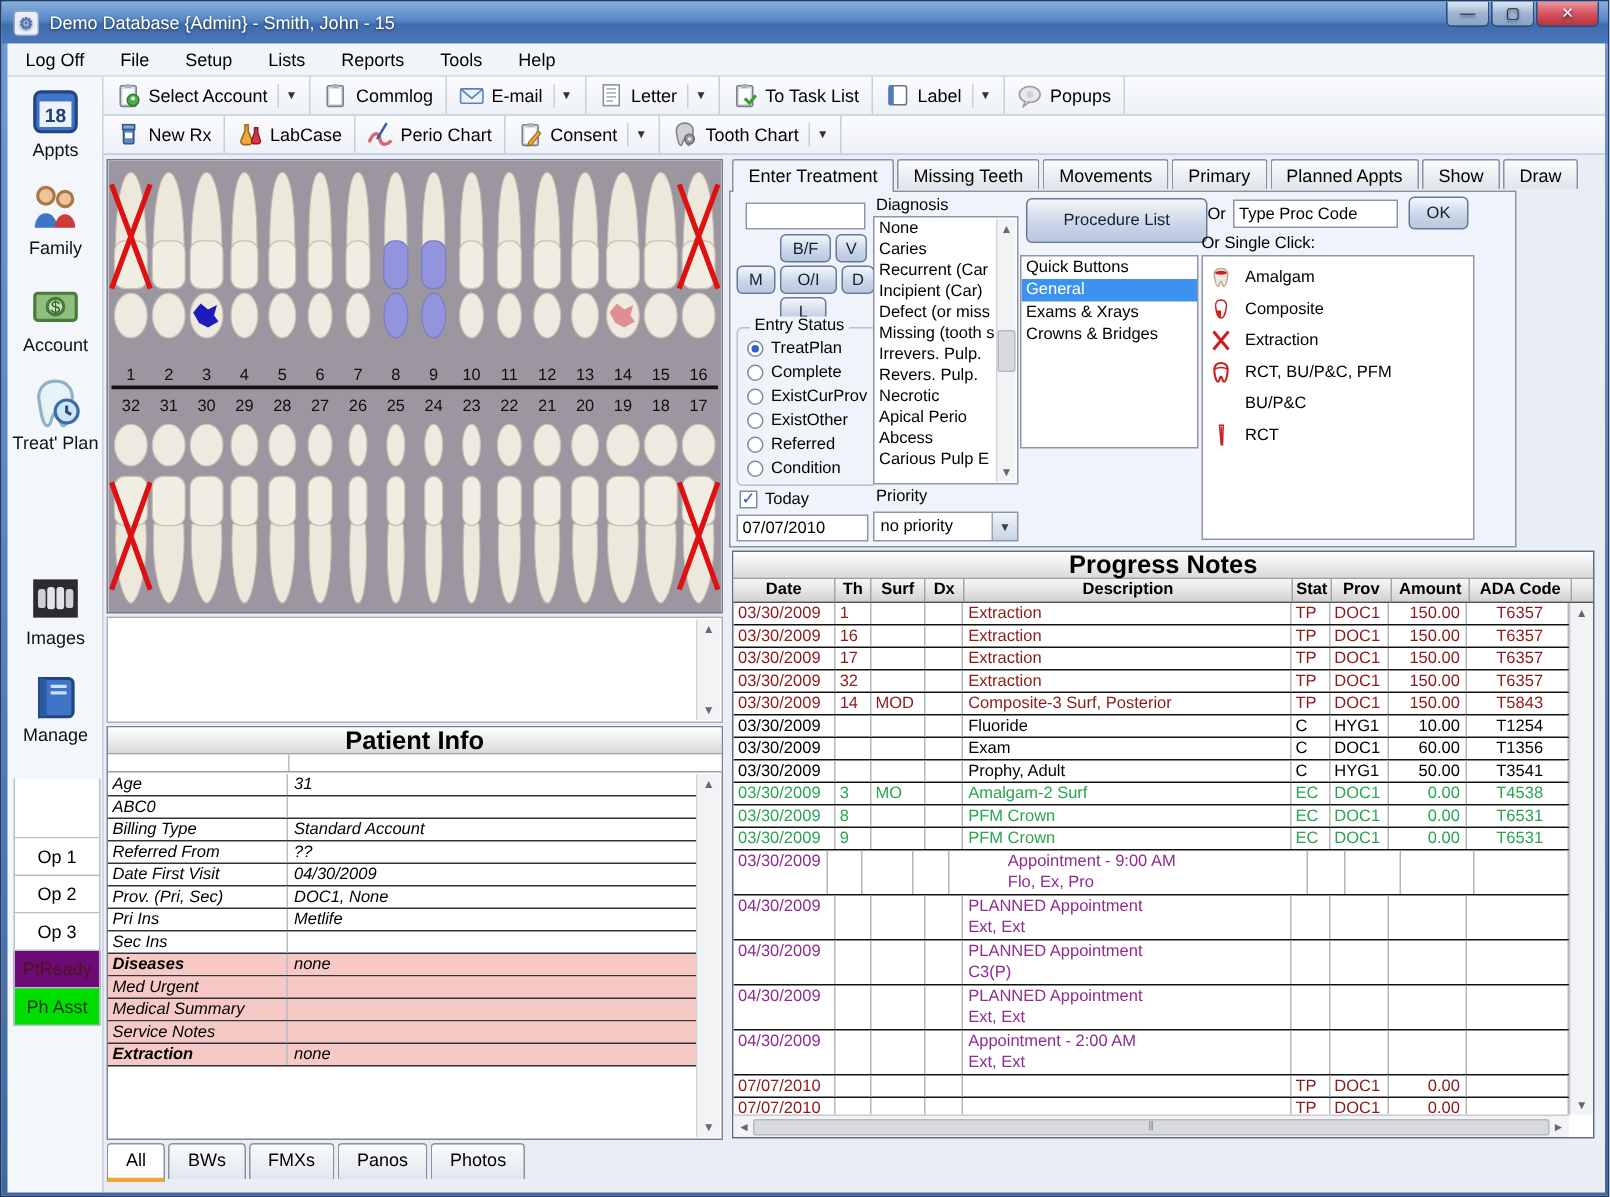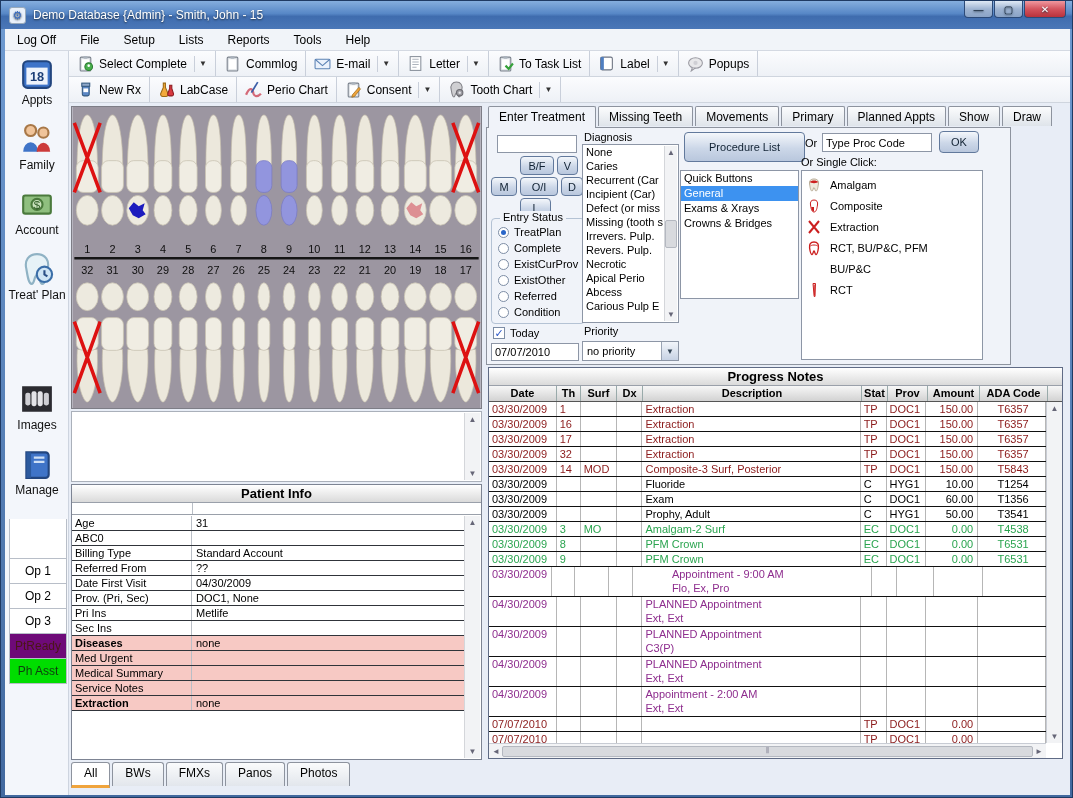--- a/index.html
+++ b/index.html
@@ -48,21 +48,21 @@
   #toothchart{left:70px;top:105px;width:411px;height:303px;border:1px solid #7d7d86;}
   #whitebox{left:70px;top:410px;width:411px;height:71px;background:#fff;border:1px solid #aab0ba;}
   .vscroll{position:absolute;top:1px;right:1px;bottom:1px;width:16px;background:#f2f3f5;border-left:1px solid #d4d6da;
     display:flex;flex-direction:column;justify-content:space-between;align-items:center;font-size:8px;color:#667;}
   .vscroll .thumb{width:12px;background:#d8dade;border:1px solid #b4b8c0;border-radius:2px;flex:0 0 auto;}
   .sarrow{padding:2px 0;}
 
   
   #patientinfo{left:70px;top:483px;width:411px;height:276px;background:#fff;border:1px solid #7d8493;}
   .panel-title{height:18px;background:linear-gradient(#ffffff,#dadada);border-bottom:1px solid #9aa0aa;
-    font-weight:bold;font-size:13px;text-align:center;line-height:17px;}
+    font-weight:bold;font-size:17px;text-align:center;line-height:17px;}
   #pi-subhead{height:12px;border-bottom:1px solid #9aa0aa;background:#fff;position:relative;}
   #pi-subhead:before{content:"";position:absolute;left:120px;top:0;bottom:0;border-left:1px solid #b9bec6;}
   .pi-row{display:flex;height:15px;border-bottom:1px solid #30343a;font-size:11px;line-height:14px;}
   .pi-row .lbl{width:120px;padding-left:3px;border-right:1px solid #b9bec6;overflow:hidden;white-space:nowrap;}
   .pi-row .val{flex:1;padding-left:4px;overflow:hidden;white-space:nowrap;}
   .pi-row.pink{background:#f7c9c4;}
   .pi-row.bold .lbl{font-weight:bold;}
 
   
   #imagetabs{left:70px;top:761px;height:26px;display:flex;gap:2px;}
@@ -197,21 +197,21 @@
     </div>
   <div id="toolbar1" class="abs toolbar">
       <div class="tbtn">
         <span class="ticon"><svg width="17" height="17" viewBox="0 0 16 16">
             <rect x="3" y="2" width="10" height="13" rx="1" fill="#d9dde2" stroke="#7a818c"></rect>
             <rect x="4.5" y="4" width="7" height="9.5" fill="#fff"></rect>
             <rect x="6" y="1" width="4" height="2.5" rx="1" fill="#aab2bc"></rect>
             <circle cx="11" cy="11" r="3.6" fill="#49b04d" stroke="#2c7d30"></circle>
             <circle cx="11" cy="10" r="1.2" fill="#fff"></circle>
           </svg></span>
-        <span>Select Complete</span>
+        <span>Select Account</span>
         <span class="dd">▼</span>
       </div>
       <div class="tbtn">
         <span class="ticon"><svg width="17" height="17" viewBox="0 0 16 16">
             <rect x="3" y="2" width="10" height="13" rx="1" fill="#d9dde2" stroke="#7a818c"></rect>
             <rect x="4.5" y="4" width="7" height="9.5" fill="#fff"></rect>
             <rect x="6" y="1" width="4" height="2.5" rx="1" fill="#aab2bc"></rect>
           </svg></span>
         <span>Commlog</span>
       </div>
@@ -508,21 +508,21 @@
   <div id="whitebox" class="abs">
     <div class="vscroll">
       <span class="sarrow">▲</span>
       <span class="sarrow">▼</span>
     </div>
   </div>
 
   <div id="patientinfo" class="abs">
     <div class="panel-title">Patient Info</div>
     <div id="pi-subhead"></div>
-    <div id="pi-rows" style="position:absolute;top:31px;left:0;right:16px;">
+    <div id="pi-rows" style="position:absolute;top:31px;left:0;right:16px;font-style:italic;">
         <div class="pi-row">
           <span class="lbl">Age</span>
           <span class="val">31</span>
         </div>
         <div class="pi-row">
           <span class="lbl">ABC0</span>
           <span class="val"></span>
         </div>
         <div class="pi-row">
           <span class="lbl">Billing Type</span>

